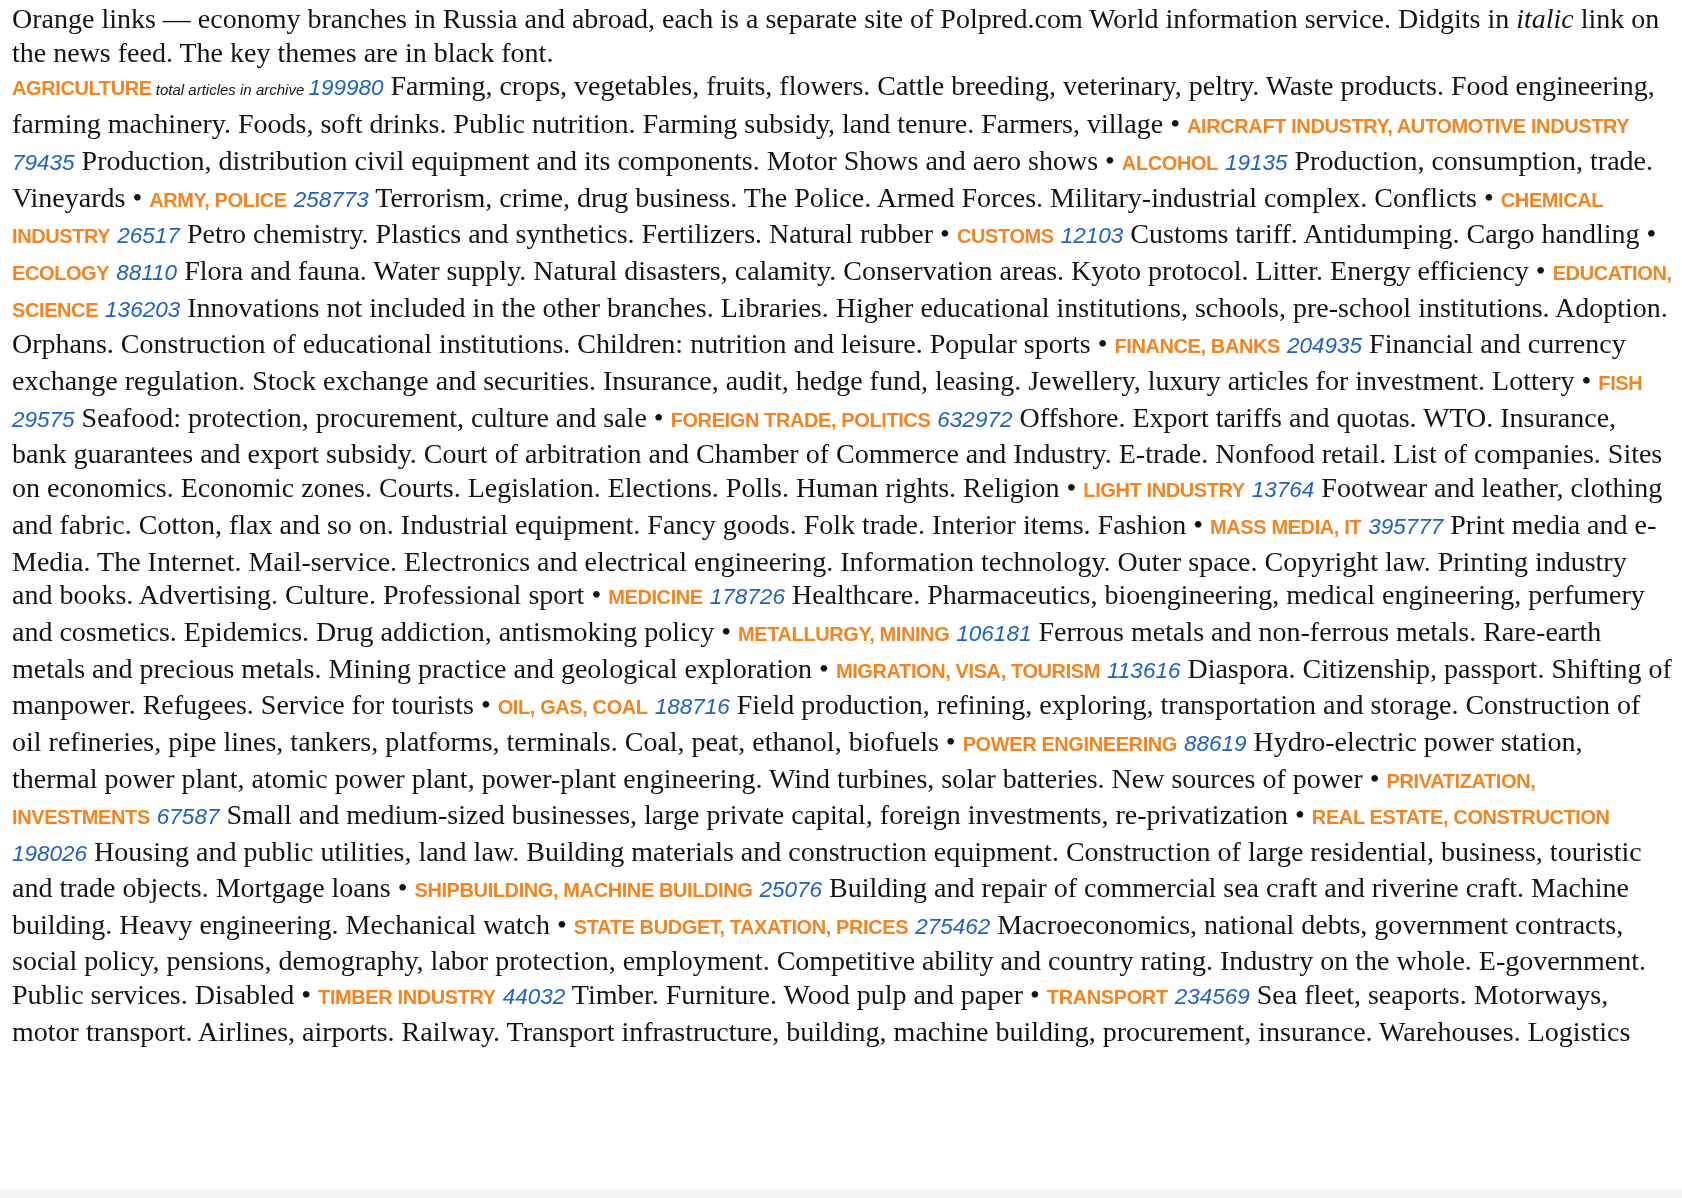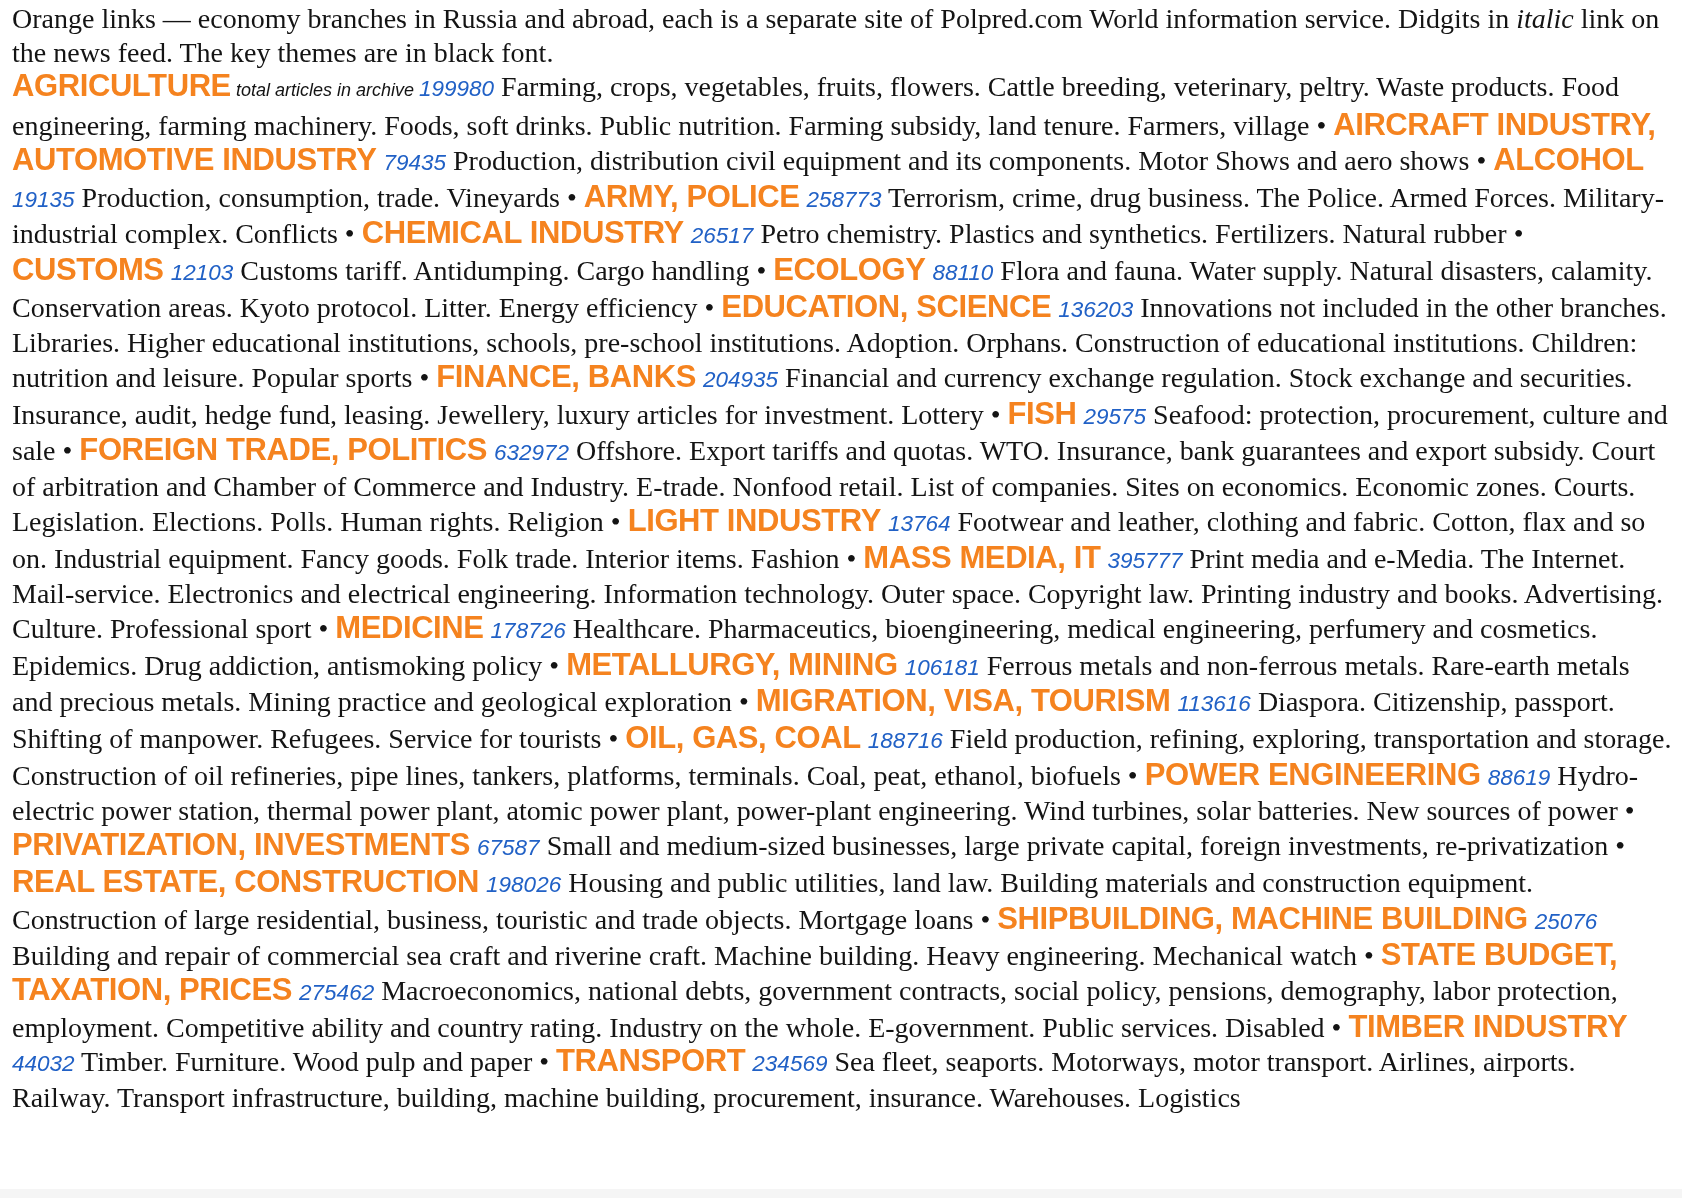--- a/index.html
+++ b/index.html
@@ -23,30 +23,30 @@
     line-height: 33.7px;
     color: #141414;
     text-align: left;
   }
   .intro .italic-word {
     font-style: italic;
   }
   a.cat {
     font-family: "Liberation Sans", "DejaVu Sans", sans-serif;
     font-weight: 700;
-    font-size: 31px;
+    font-size: 20px;
     letter-spacing: -0.4px;
     color: var(--cat-color, #f5831f);
     text-decoration: none;
     cursor: pointer;
   }
   .archive-label {
     font-family: "Liberation Sans", "DejaVu Sans", sans-serif;
     font-style: italic;
-    font-size: 18px;
+    font-size: 15px;
     color: #141414;
   }
   a.count {
     font-family: Liberation Sans, sans-serif;
     font-style: italic;
     font-size: 22.5px;
     color: var(--count-color, #2161c6);
     text-decoration: none;
     cursor: pointer;
   }

